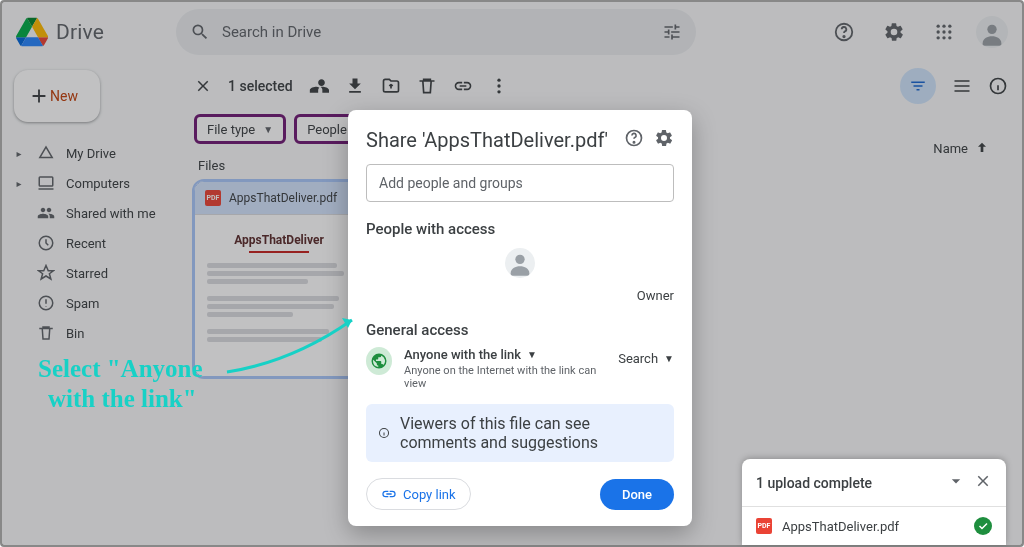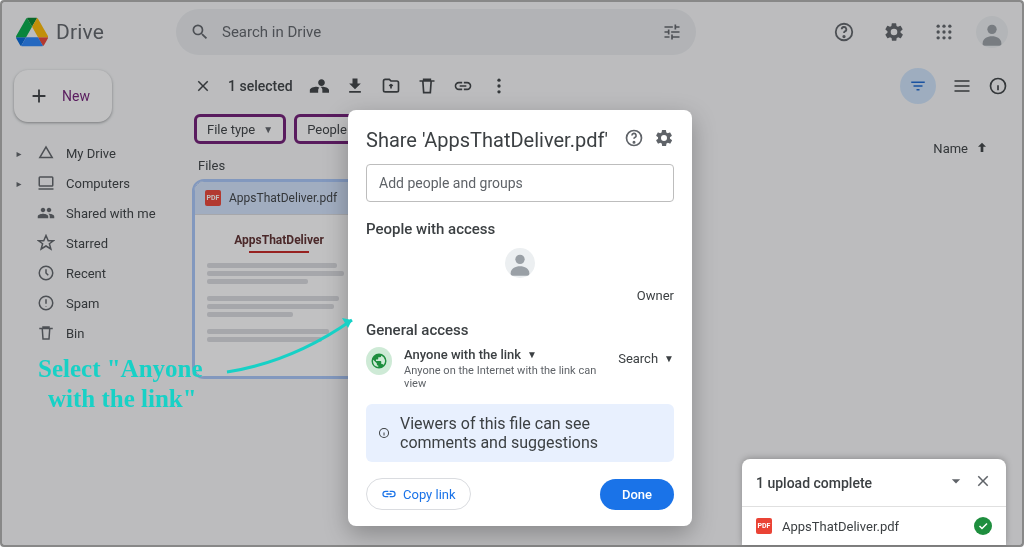--- a/index.html
+++ b/index.html
@@ -12,21 +12,21 @@
 .search-bar { flex: 1; max-width: 520px; height: 46px; background: #eaecef; border-radius: 24px; display: flex; align-items: center; padding: 0 14px; color: #5f6368; }
 .search-bar .ph { margin-left: 12px; font-size: 15px; }
 .search-bar .sp { flex: 1; }
 .hdr-icons { display: flex; align-items: center; gap: 14px; margin-left: auto; }
 .icon-btn { width: 36px; height: 36px; border-radius: 50%; display: flex; align-items: center; justify-content: center; color: #5f6368; }
 .avatar { width: 32px; height: 32px; border-radius: 50%; background: #eceff1; overflow: hidden; display: flex; align-items: flex-end; justify-content: center; }
 .avatar svg { width: 28px; height: 28px; }
 
 .body { display: flex; height: calc(100% - 60px); }
 .sidebar { width: 178px; padding: 6px 10px 0 8px; }
-.new-btn { height: 52px; padding: 0 22px 0 14px; border-radius: 14px; background: #fff; box-shadow: 0 1px 2px rgba(60,64,67,.3), 0 1px 3px 1px rgba(60,64,67,.15); display: inline-flex; align-items: center; gap: 12px; font-size: 14px; color: #701a75; margin: 2px 0 16px 4px; }
+.new-btn { height: 52px; padding: 0 22px 0 14px; border-radius: 14px; background: #fff; box-shadow: 0 1px 2px rgba(60,64,67,.3), 0 1px 3px 1px rgba(60,64,67,.15); display: inline-flex; align-items: center; font-size: 14px; color: #c2410c; margin: 2px 0 16px 4px; }
 .nav-item { display: flex; align-items: center; height: 30px; padding: 0 8px 0 2px; font-size: 13px; color: #3c4043; border-radius: 0 16px 16px 0; gap: 10px; }
 .nav-item .arrow { width: 14px; text-align: center; font-size: 10px; color: #5f6368; }
 .nav-item .ic { width: 20px; display:flex; justify-content:center; color:#5f6368;}
 
 .main { flex: 1; padding: 4px 14px 0 14px; }
 .toolbar { display: flex; align-items: center; gap: 16px; height: 40px; }
 .toolbar .sel-count { font-size: 14px; color: #3c4043; font-weight: 500; }
 .toolbar .tb-ic { color: #3c4043; display:flex; }
 .toolbar .sp { flex: 1; }
 .toolbar .filter-pill { width: 36px; height:36px; border-radius:50%; background:#cfe4fb; display:flex; align-items:center; justify-content:center; color:#1967d2;}
@@ -171,34 +171,34 @@
             <svg width="18" height="18" viewBox="0 0 24 24" fill="currentColor">
               <path d="M16 11c1.66 0 3-1.34 3-3s-1.34-3-3-3-3 1.34-3 3 1.34 3 3 3zm-8 0c1.66 0 3-1.34 3-3S9.66 5 8 5 5 6.34 5 8s1.34 3 3 3zm0 2c-2.33 0-7 1.17-7 3.5V19h14v-2.5c0-2.33-4.67-3.5-7-3.5zm8 0c-.29 0-.62.02-.97.05 1.16.84 1.97 1.97 1.97 3.45V19h6v-2.5c0-2.33-4.67-3.5-7-3.5z"></path>
             </svg>
           </span>
           <span>Shared with me</span>
         </div>
       <div class="nav-item">
           <span class="arrow"></span>
           <span class="ic">
             <svg width="18" height="18" viewBox="0 0 24 24" fill="none" stroke="currentColor" stroke-width="2">
-              <path d="M12 2l3 7h7l-5.5 4 2 7L12 16l-6.5 4 2-7L2 9h7z"></path>
-            </svg>
-          </span>
-          <span>Starred</span>
-        </div>
-      <div class="nav-item">
-          <span class="arrow"></span>
-          <span class="ic">
-            <svg width="18" height="18" viewBox="0 0 24 24" fill="none" stroke="currentColor" stroke-width="2">
               <circle cx="12" cy="12" r="9"></circle>
               <path d="M12 7v5l3 3"></path>
             </svg>
           </span>
           <span>Recent</span>
+        </div>
+      <div class="nav-item">
+          <span class="arrow"></span>
+          <span class="ic">
+            <svg width="18" height="18" viewBox="0 0 24 24" fill="none" stroke="currentColor" stroke-width="2">
+              <path d="M12 2l3 7h7l-5.5 4 2 7L12 16l-6.5 4 2-7L2 9h7z"></path>
+            </svg>
+          </span>
+          <span>Starred</span>
         </div>
       <div class="nav-item">
           <span class="arrow"></span>
           <span class="ic">
             <svg width="18" height="18" viewBox="0 0 24 24" fill="none" stroke="currentColor" stroke-width="2">
               <circle cx="12" cy="12" r="9"></circle>
               <path d="M12 7v6M12 16v.5"></path>
             </svg>
           </span>
           <span>Spam</span>

